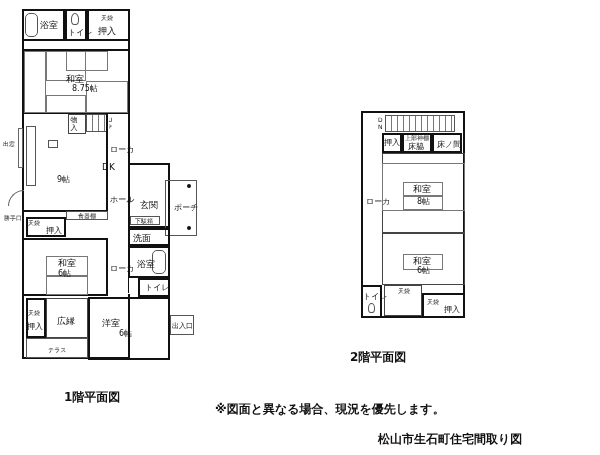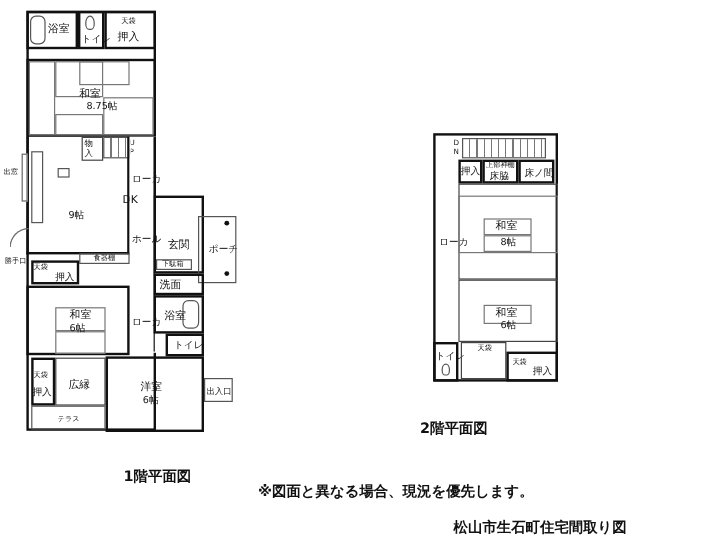--- a/index.html
+++ b/index.html
@@ -104,21 +104,21 @@
   <span class="lbl" style="left:58px;top:258px;">和室</span>
   <span class="lbl" style="left:58px;top:269px;font-size:8px;">6帖</span>
 
   <div class="room" style="left:26px;top:298px;width:20px;height:40px;"></div>
   <span class="lbl-s" style="left:28px;top:309px;">天袋</span>
   <span class="lbl" style="left:27px;top:322px;font-size:8px;">押入</span>
   <div class="room-thin" style="left:46px;top:298px;width:42px;height:40px;"></div>
   <span class="lbl" style="left:57px;top:316px;">広縁</span>
 
   <div class="room" style="left:88px;top:297px;width:82px;height:63px;border-width:2px;"></div>
-  <span class="lbl" style="left:117px;top:318px;">洋室</span>
+  <span class="lbl" style="left:102px;top:318px;">洋室</span>
   <span class="lbl" style="left:119px;top:329px;font-size:8px;">6帖</span>
   <div class="thin" style="left:170px;top:315px;width:24px;height:20px;"></div>
   <span class="lbl-s" style="left:172px;top:323px;font-size:7px;">出入口</span>
 
   <div class="thin" style="left:26px;top:338px;width:62px;height:20px;"></div>
   <span class="lbl-s" style="left:48px;top:346px;">テラス</span>
 </div>
 
 <div class="plan" style="left:0;top:0;width:600px;height:330px;">
   <div class="room" style="left:361px;top:111px;width:104px;height:207px;border-width:2px;"></div>
@@ -151,16 +151,16 @@
   <span class="lbl" style="left:363px;top:292px;font-size:8px;">トイレ</span>
   <div class="toilet" style="left:368px;top:303px;width:7px;height:10px;"></div>
 
   <div class="room-thin" style="left:384px;top:285px;width:38px;height:31px;"></div>
   <span class="lbl-s" style="left:398px;top:287px;">天袋</span>
   <div class="room" style="left:422px;top:293px;width:43px;height:25px;"></div>
   <span class="lbl-s" style="left:427px;top:298px;">天袋</span>
   <span class="lbl" style="left:444px;top:305px;font-size:8px;">押入</span>
 </div>
 
-<span class="caption" style="left:64px;top:389px;margin-left:39px;">1階平面図</span>
+<span class="caption" style="left:64px;top:389px;">1階平面図</span>
 <span class="caption" style="left:350px;top:349px;">2階平面図</span>
 <span class="caption" style="left:215px;top:401px;">※図面と異なる場合、現況を優先します。</span>
 <span class="caption" style="left:378px;top:431px;">松山市生石町住宅間取り図</span>
 
 </body></html>

